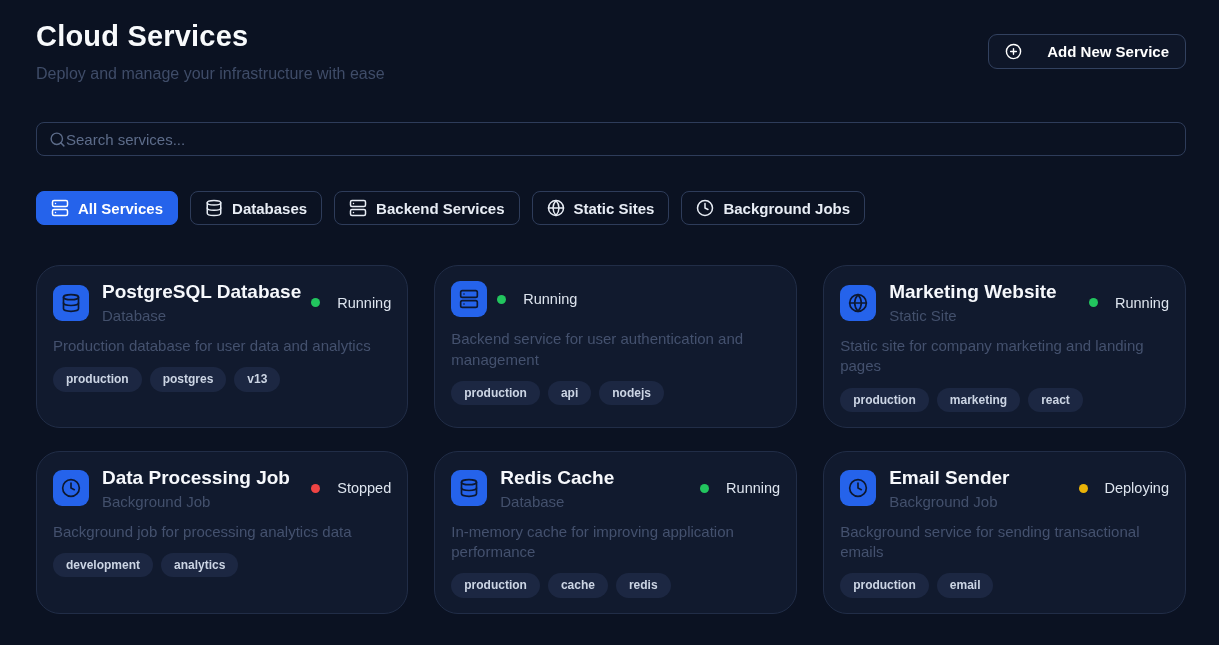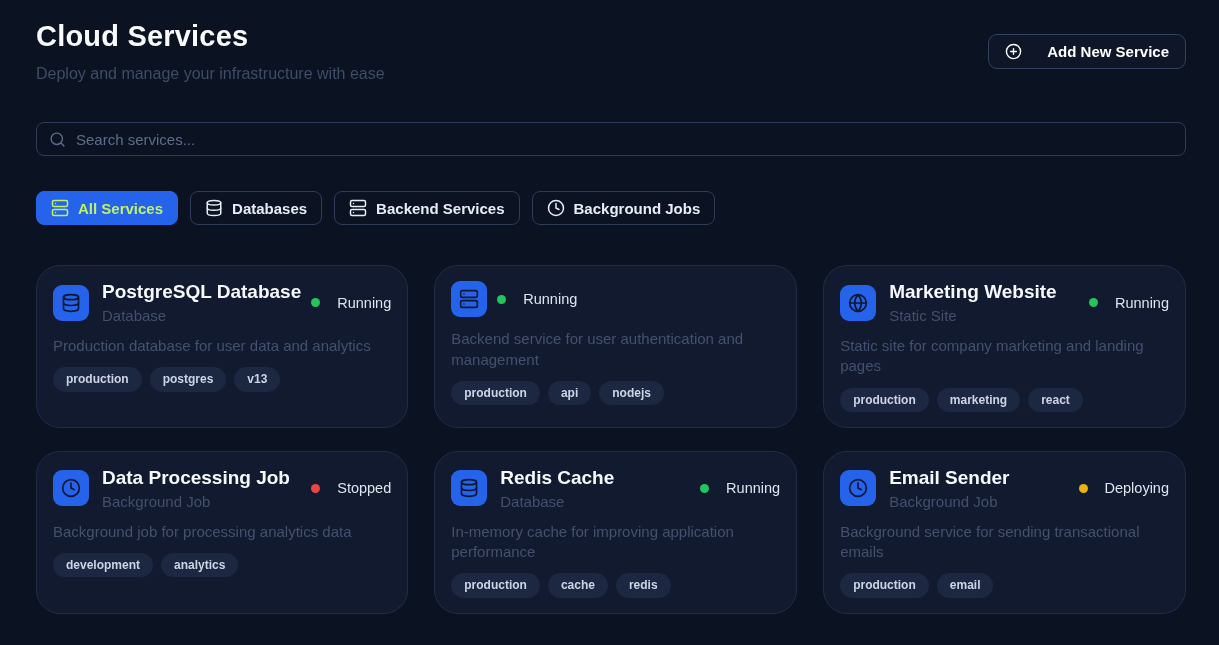--- a/index.html
+++ b/index.html
@@ -26,21 +26,21 @@
     font-size: 15px; font-weight: 700;
     font-family: inherit;
     padding: 8px 16px;
     cursor: pointer;
   }
   .add-btn svg { width: 17px; height: 17px; }
 
   
   .search-box {
     margin-top: 39px;
-    display: flex; align-items: center; gap: 10px;
+    display: flex; align-items: center; 
     border: 1px solid #2e3c5a;
     border-radius: 8px;
     height: 34px;
     padding: 0 12px;
     color: #5d6c8a;
   }
   .search-box svg { width: 17px; height: 17px; flex: none; }
   .search-box input {
     background: transparent; border: none; outline: none;
     color: #c7d2e4; font-size: 15px; font-family: inherit;
@@ -60,21 +60,21 @@
     font-family: inherit;
     padding: 7px 14px;
     height: 34px;
     cursor: pointer;
     white-space: nowrap;
   }
   .tab svg { width: 18px; height: 18px; }
   .tab[data-active="true"] {
     background: #2563eb;
     border-color: #2563eb;
-    color: #bef264;
+    color: #ffffff;
     justify-content: center;
   }
 
   
   .grid {
     margin-top: 40px;
     display: grid;
     grid-template-columns: repeat(3, 1fr);
     gap: 23px 26px;
   }
@@ -193,20 +193,26 @@
       <span>Databases</span>
     </button>
     <button class="tab" data-active="false">
       <svg>
           <use href="#i-server"></use>
         </svg>
       <span>Backend Services</span>
     </button>
     <button class="tab" data-active="false">
       <svg>
+          <use href="#i-globe"></use>
+        </svg>
+      <span>Static Sites</span>
+    </button>
+    <button class="tab" data-active="false">
+      <svg>
           <use href="#i-clock"></use>
         </svg>
       <span>Background Jobs</span>
     </button>
   </div>
 
   <div class="grid">
 
     <article class="card">
       <div class="card-head">

